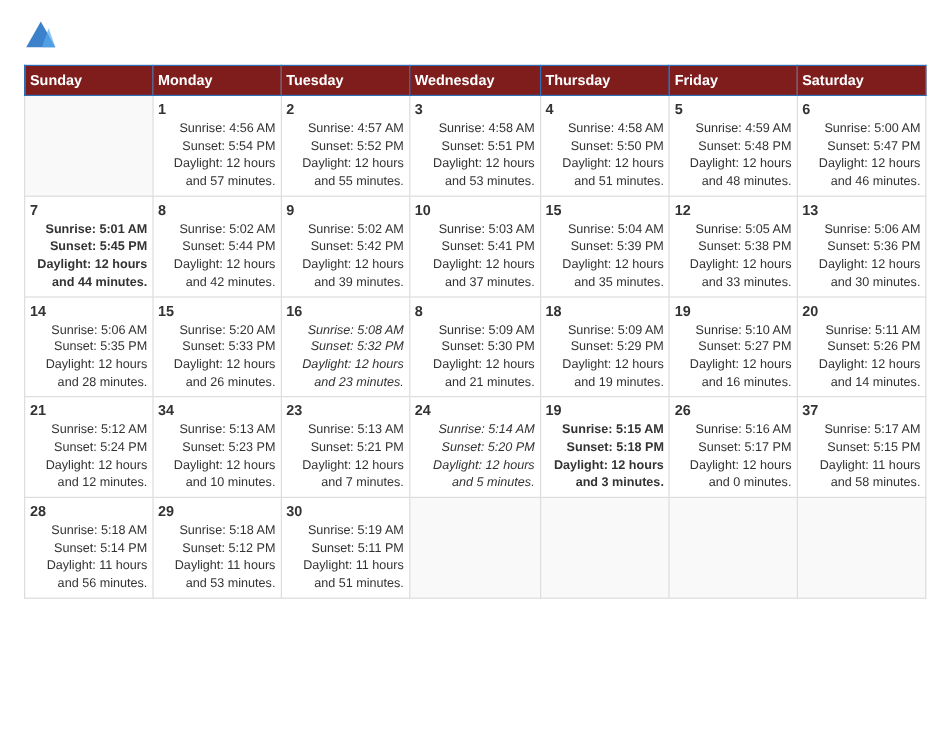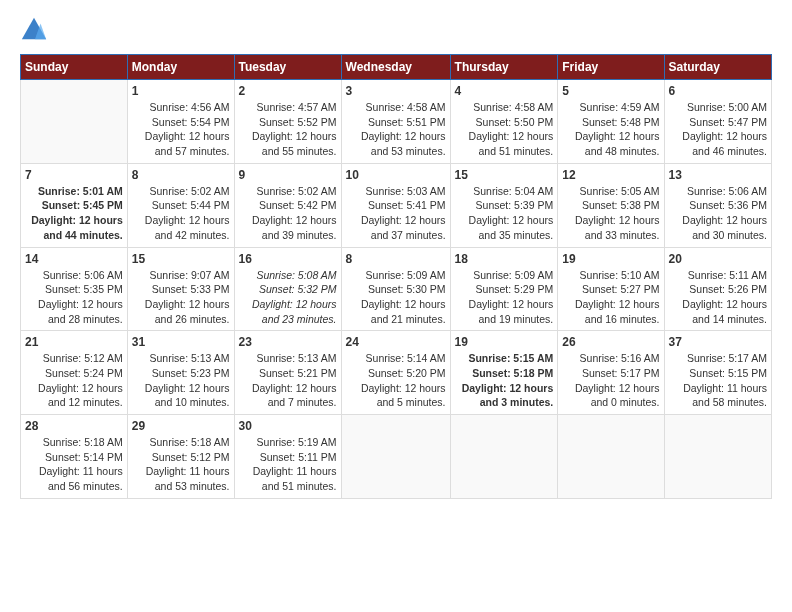--- a/index.html
+++ b/index.html
@@ -226,21 +226,21 @@
         <tr>
           <td>
             <div class="day-number">14</div>
             <div class="day-info" style="white-space: pre-line;">Sunrise: 5:06 AM
 Sunset: 5:35 PM
 Daylight: 12 hours
 and 28 minutes.</div>
           </td>
           <td>
             <div class="day-number">15</div>
-            <div class="day-info" style="white-space: pre-line;">Sunrise: 9:07 AM
+            <div class="day-info" style="white-space: pre-line;">Sunrise: 5:20 AM
 Sunset: 5:33 PM
 Daylight: 12 hours
 and 26 minutes.</div>
           </td>
           <td>
             <div class="day-number">16</div>
             <div class="day-info" style="white-space: pre-line; font-style: italic;">Sunrise: 5:08 AM
 Sunset: 5:32 PM
 Daylight: 12 hours
 and 23 minutes.</div>
@@ -276,36 +276,36 @@
         </tr>
         <tr>
           <td>
             <div class="day-number">21</div>
             <div class="day-info" style="white-space: pre-line;">Sunrise: 5:12 AM
 Sunset: 5:24 PM
 Daylight: 12 hours
 and 12 minutes.</div>
           </td>
           <td>
-            <div class="day-number">31</div>
+            <div class="day-number">34</div>
             <div class="day-info" style="white-space: pre-line;">Sunrise: 5:13 AM
 Sunset: 5:23 PM
 Daylight: 12 hours
 and 10 minutes.</div>
           </td>
           <td>
             <div class="day-number">23</div>
             <div class="day-info" style="white-space: pre-line;">Sunrise: 5:13 AM
 Sunset: 5:21 PM
 Daylight: 12 hours
 and 7 minutes.</div>
           </td>
           <td>
             <div class="day-number">24</div>
-            <div class="day-info" style="white-space: pre-line;">Sunrise: 5:14 AM
+            <div class="day-info" style="white-space: pre-line; font-style: italic;">Sunrise: 5:14 AM
 Sunset: 5:20 PM
 Daylight: 12 hours
 and 5 minutes.</div>
           </td>
           <td>
             <div class="day-number">19</div>
             <div class="day-info" style="white-space: pre-line; font-weight: bold;">Sunrise: 5:15 AM
 Sunset: 5:18 PM
 Daylight: 12 hours
 and 3 minutes.</div>

